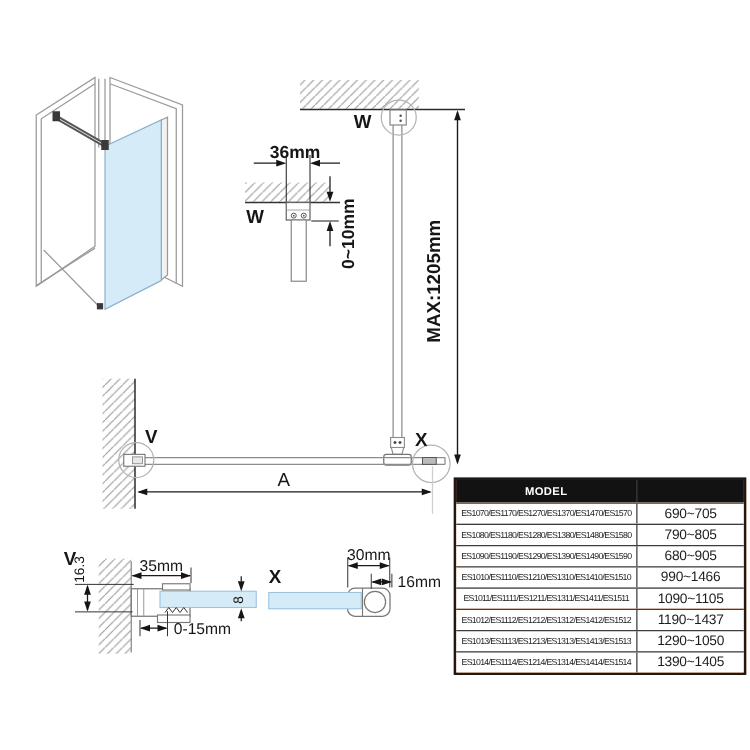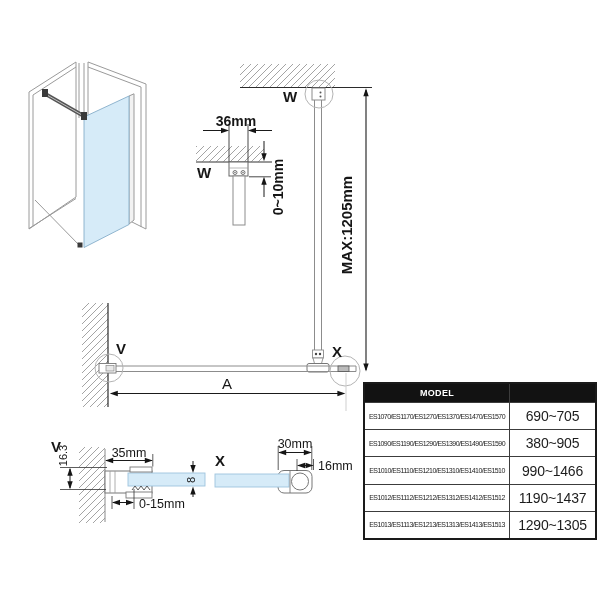--- a/index.html
+++ b/index.html
@@ -16,21 +16,21 @@
     box-sizing:border-box;border:2px solid #1a1a1a;background:#f97316;
     display:flex;flex-direction:column;}
   .t-head{display:flex;flex:none;height:18px;background:#121212;color:#fff;}
   .t-head .c{display:flex;align-items:center;justify-content:center;
     font-size:9px;font-weight:700;letter-spacing:.3px;}
   .t-row{display:flex;flex:1;border-top:1px solid #3c3c3c;background:#fff;}
   .c-model{width:145px;box-sizing:border-box;border-right:1px solid #3c3c3c;
     display:flex;align-items:center;justify-content:center;}
   .c-a{flex:1;display:flex;align-items:center;justify-content:center;}
   .t-row .c-model{font-size:7px;letter-spacing:-0.55px;color:#1c1c1c;white-space:nowrap;}
-  .t-row .c-a{font-size:14px;color:#1c1c1c;letter-spacing:-0.2px;}
+  .t-row .c-a{font-size:11px;color:#1c1c1c;letter-spacing:-0.2px;}
 </style>
 </head>
 <body>
 
 <svg class="stage" viewBox="0 0 600 600" xmlns="http://www.w3.org/2000/svg">
   <defs>
     <pattern id="hatch" width="7" height="7" patternUnits="userSpaceOnUse">
       <line x1="0" y1="7" x2="7" y2="0" stroke="#9a9a9a" stroke-width="0.9"></line>
     </pattern>
   </defs>
@@ -210,28 +210,40 @@
 
 <div class="model-table">
   <div class="t-head">
     <div class="c c-model">MODEL</div>
   </div>
   <div class="t-row">
     <div class="c-model">ES1070/ES1170/ES1270/ES1370/ES1470/ES1570</div>
     <div class="c-a">690~705</div>
   </div>
   <div class="t-row">
+    <div class="c-model">ES1080/ES1180/ES1280/ES1380/ES1480/ES1580</div>
+    <div class="c-a">790~805</div>
+  </div>
+  <div class="t-row">
     <div class="c-model">ES1090/ES1190/ES1290/ES1390/ES1490/ES1590</div>
-    <div class="c-a">380~905</div>
+    <div class="c-a">680~905</div>
   </div>
   <div class="t-row">
     <div class="c-model">ES1010/ES1110/ES1210/ES1310/ES1410/ES1510</div>
     <div class="c-a">990~1466</div>
   </div>
   <div class="t-row">
+    <div class="c-model">ES1011/ES1111/ES1211/ES1311/ES1411/ES1511</div>
+    <div class="c-a">1090~1105</div>
+  </div>
+  <div class="t-row">
     <div class="c-model">ES1012/ES1112/ES1212/ES1312/ES1412/ES1512</div>
     <div class="c-a">1190~1437</div>
   </div>
   <div class="t-row">
     <div class="c-model">ES1013/ES1113/ES1213/ES1313/ES1413/ES1513</div>
-    <div class="c-a">1290~1305</div>
+    <div class="c-a">1290~1050</div>
+  </div>
+  <div class="t-row">
+    <div class="c-model">ES1014/ES1114/ES1214/ES1314/ES1414/ES1514</div>
+    <div class="c-a">1390~1405</div>
   </div>
 </div>
 
 </body></html>

